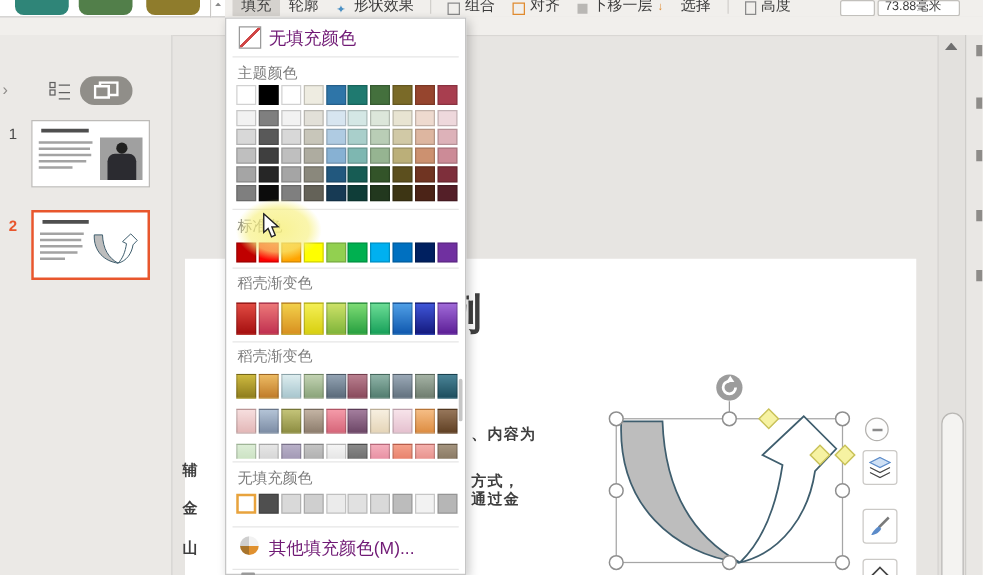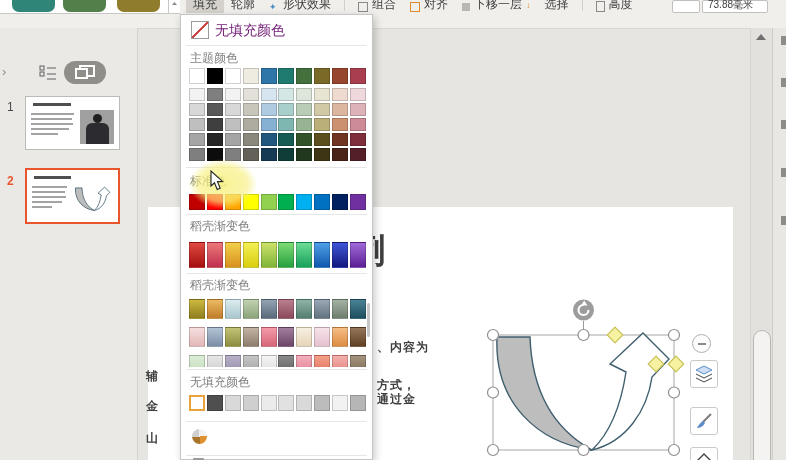--- a/index.html
+++ b/index.html
@@ -411,20 +411,21 @@
         <div class="sw" style="background: rgb(225, 225, 225);"></div>
         <div class="sw" style="background: rgb(217, 217, 217);"></div>
         <div class="sw" style="background: rgb(188, 188, 188);"></div>
         <div class="sw" style="background: rgb(242, 242, 242);"></div>
         <div class="sw" style="background: rgb(182, 182, 182);"></div>
       </div>
 
     <div class="dd-sep" style="top:406px;"></div>
     <div class="dd-abs" style="top:412px;left:0;right:0;height:24px;">
       <div id="morewheel" style="top:2px;"></div>
+      <span class="dd-item-text" style="top:3px;">其他填充颜色(M)...</span>
     </div>
     <div class="dd-sep" style="top:440px;"></div>
     <div id="nextitem-frag" style="top:443px;"></div>
   </div>
 
   <div id="spotlight"></div>
   <svg id="cursor" width="14" height="21" viewBox="0 0 14 21">
     <path d="M1,1 L1,16 L4.5,12.8 L7.2,19.5 L10.2,18.2 L7.5,11.6 L12.5,11.4 Z" fill="#ffffff" stroke="#222222" stroke-width="1.1"></path>
   </svg>
 </div>

